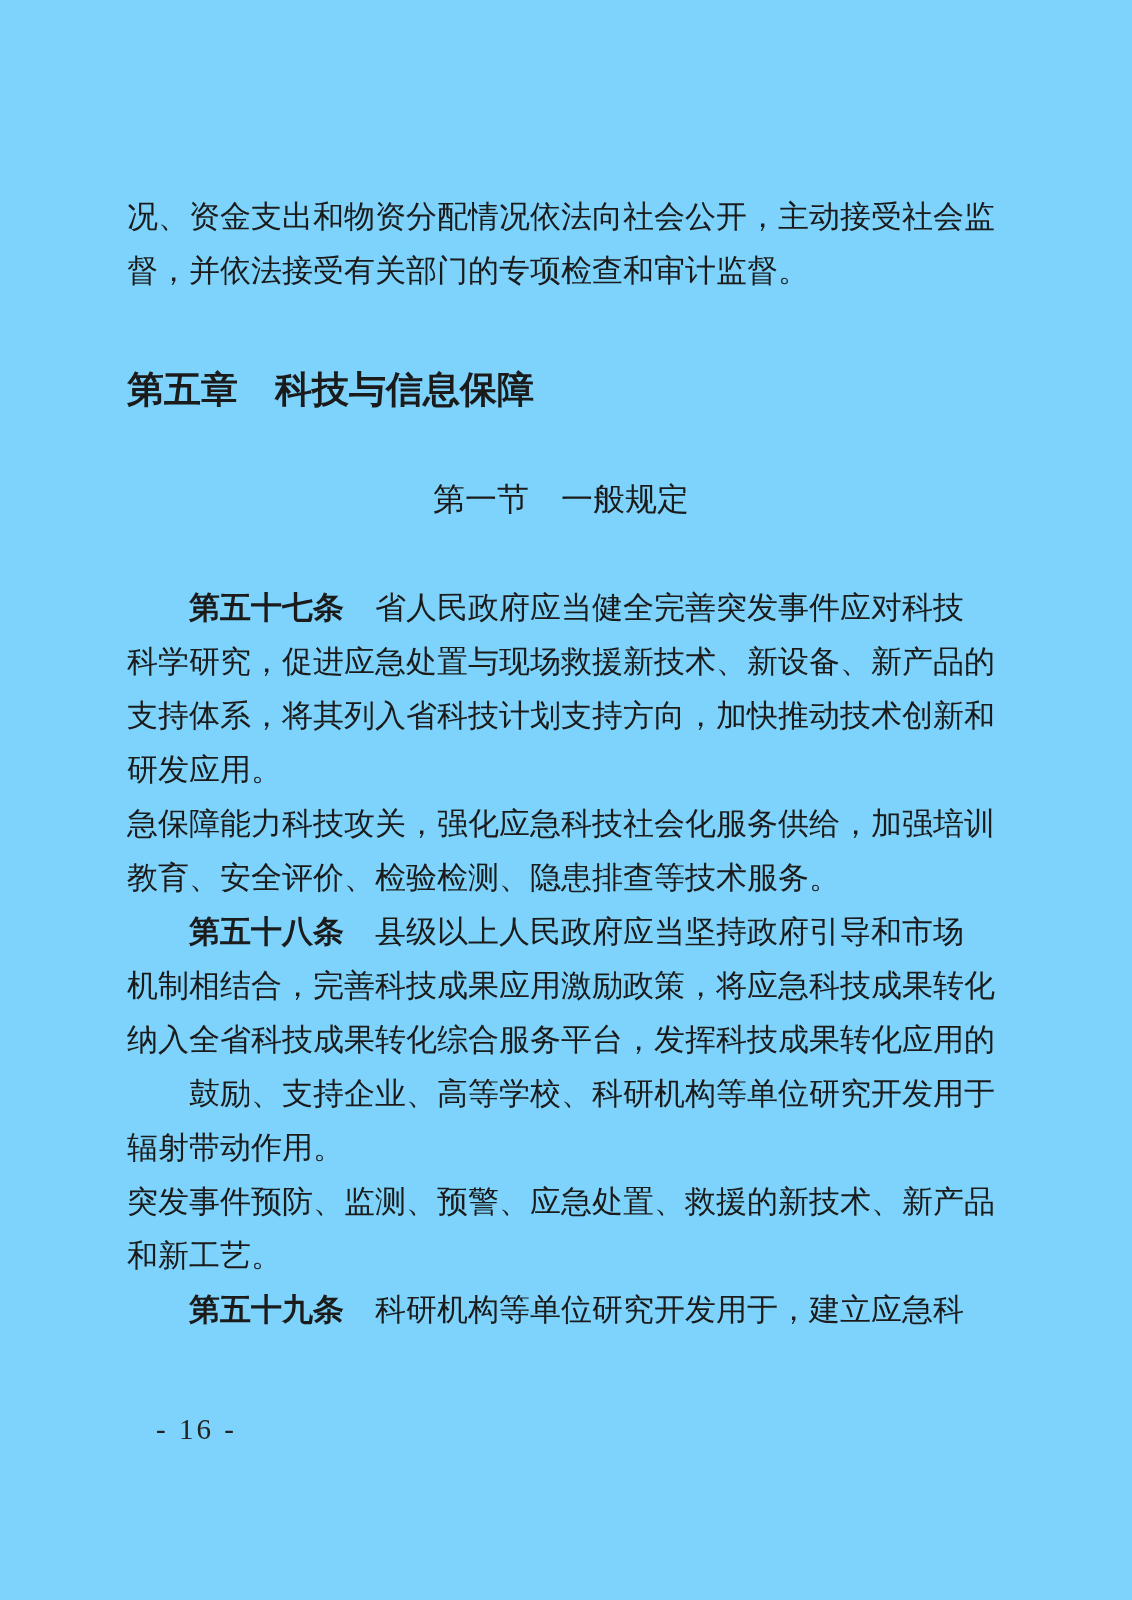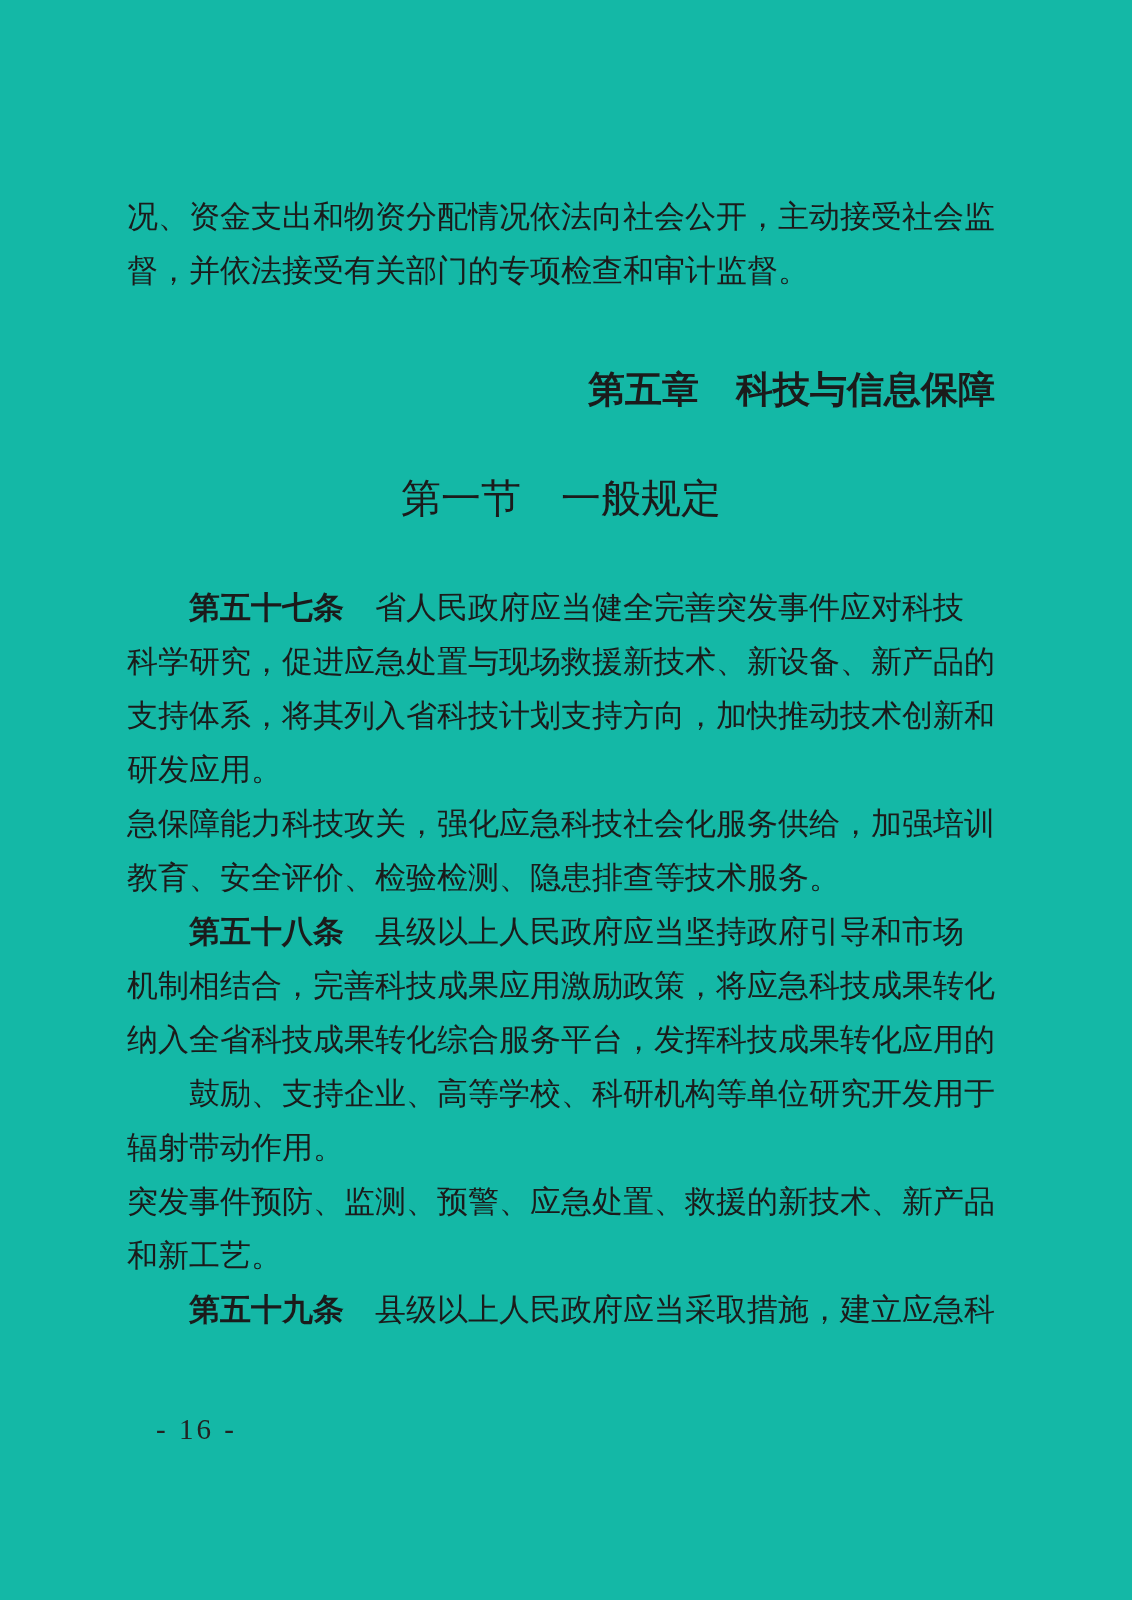--- a/index.html
+++ b/index.html
@@ -12,21 +12,21 @@
     height: 1600px;
     position: relative;
     font-family: "Liberation Serif", "DejaVu Serif", serif;
     color: #1b1b1b;
     overflow: hidden;
   }
   .page {
     position: absolute;
     left: 0; top: 0;
     width: 1132px; height: 1600px;
-    background: #14b8a6;
+    background: #7dd3fc;
   }
   .content {
     position: absolute;
     left: 127px;
     top: 190px;
     width: 868px;
   }
   .line {
     height: 54px;
     line-height: 54px;
@@ -37,32 +37,32 @@
   .indent {
     text-indent: 62px;
   }
   .art-num {
     font-weight: bold;
   }
   .chapter-heading {
     height: 54px;
     line-height: 54px;
     margin-top: 65px;
-    text-align: right;
+    text-align: left;
     font-family: "Liberation Sans", "DejaVu Sans", sans-serif;
     font-weight: bold;
     font-size: 37px;
     white-space: pre;
   }
   .section-heading {
     height: 54px;
     line-height: 54px;
     margin-top: 55px;
     text-align: center;
-    font-size: 40px;
+    font-size: 32px;
     white-space: pre;
   }
   .gap-before {
     margin-top: 55px;
   }
   .page-footer {
     position: absolute;
     left: 156px;
     top: 1412px;
     font-size: 29px;
@@ -95,18 +95,18 @@
 
     <div class="line indent"><span class="art-num">第五十八条</span><span>　县级以上人民政府应当坚持政府引导和市场</span></div>
     <div class="line">机制相结合，完善科技成果应用激励政策，将应急科技成果转化</div>
     <div class="line">纳入全省科技成果转化综合服务平台，发挥科技成果转化应用的</div>
     <div class="line indent">鼓励、支持企业、高等学校、科研机构等单位研究开发用于</div>
 
     <div class="line">辐射带动作用。</div>
     <div class="line">突发事件预防、监测、预警、应急处置、救援的新技术、新产品</div>
     <div class="line">和新工艺。</div>
 
-    <div class="line indent"><span class="art-num">第五十九条</span><span>　县级以上人民政府应当采取措施，建立应急科</span></div>
+    <div class="line indent"><span class="art-num">第五十九条</span><span>　科研机构等单位研究开发用于，建立应急科</span></div>
 
   </div>
 
   <div class="page-footer">- 16 -</div>
 </div>
 
 </body></html>

